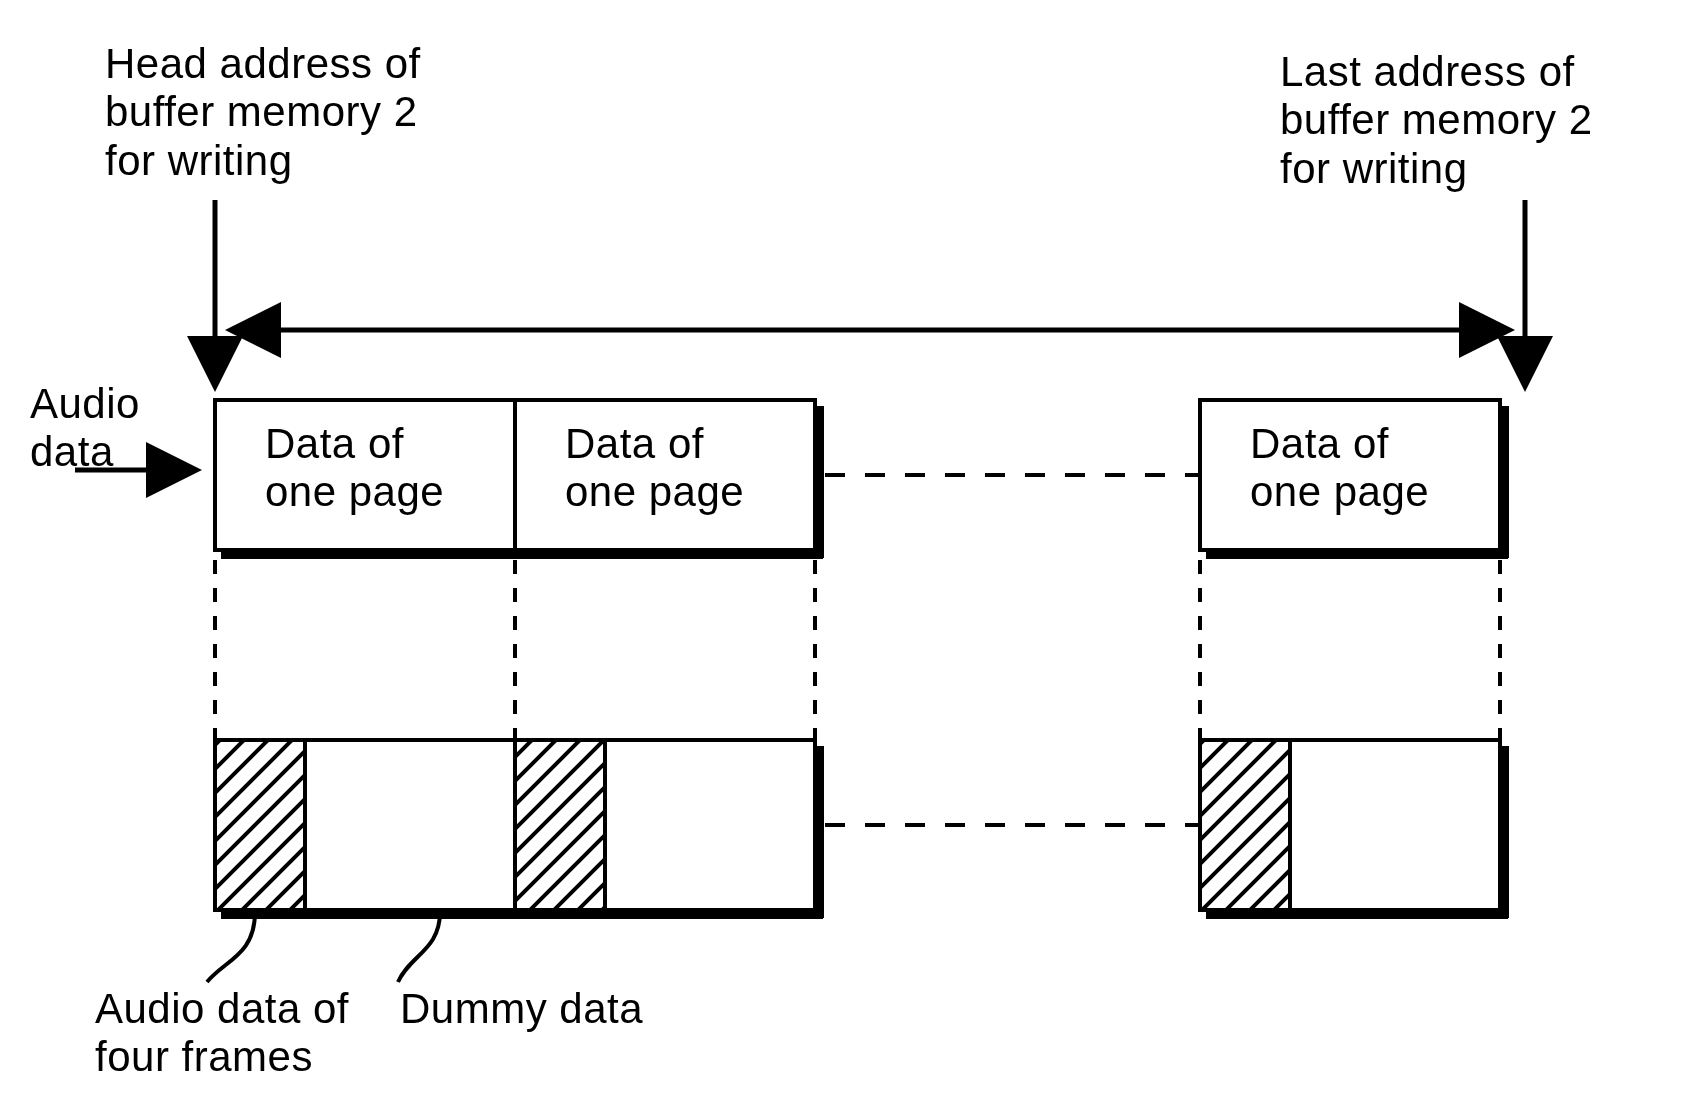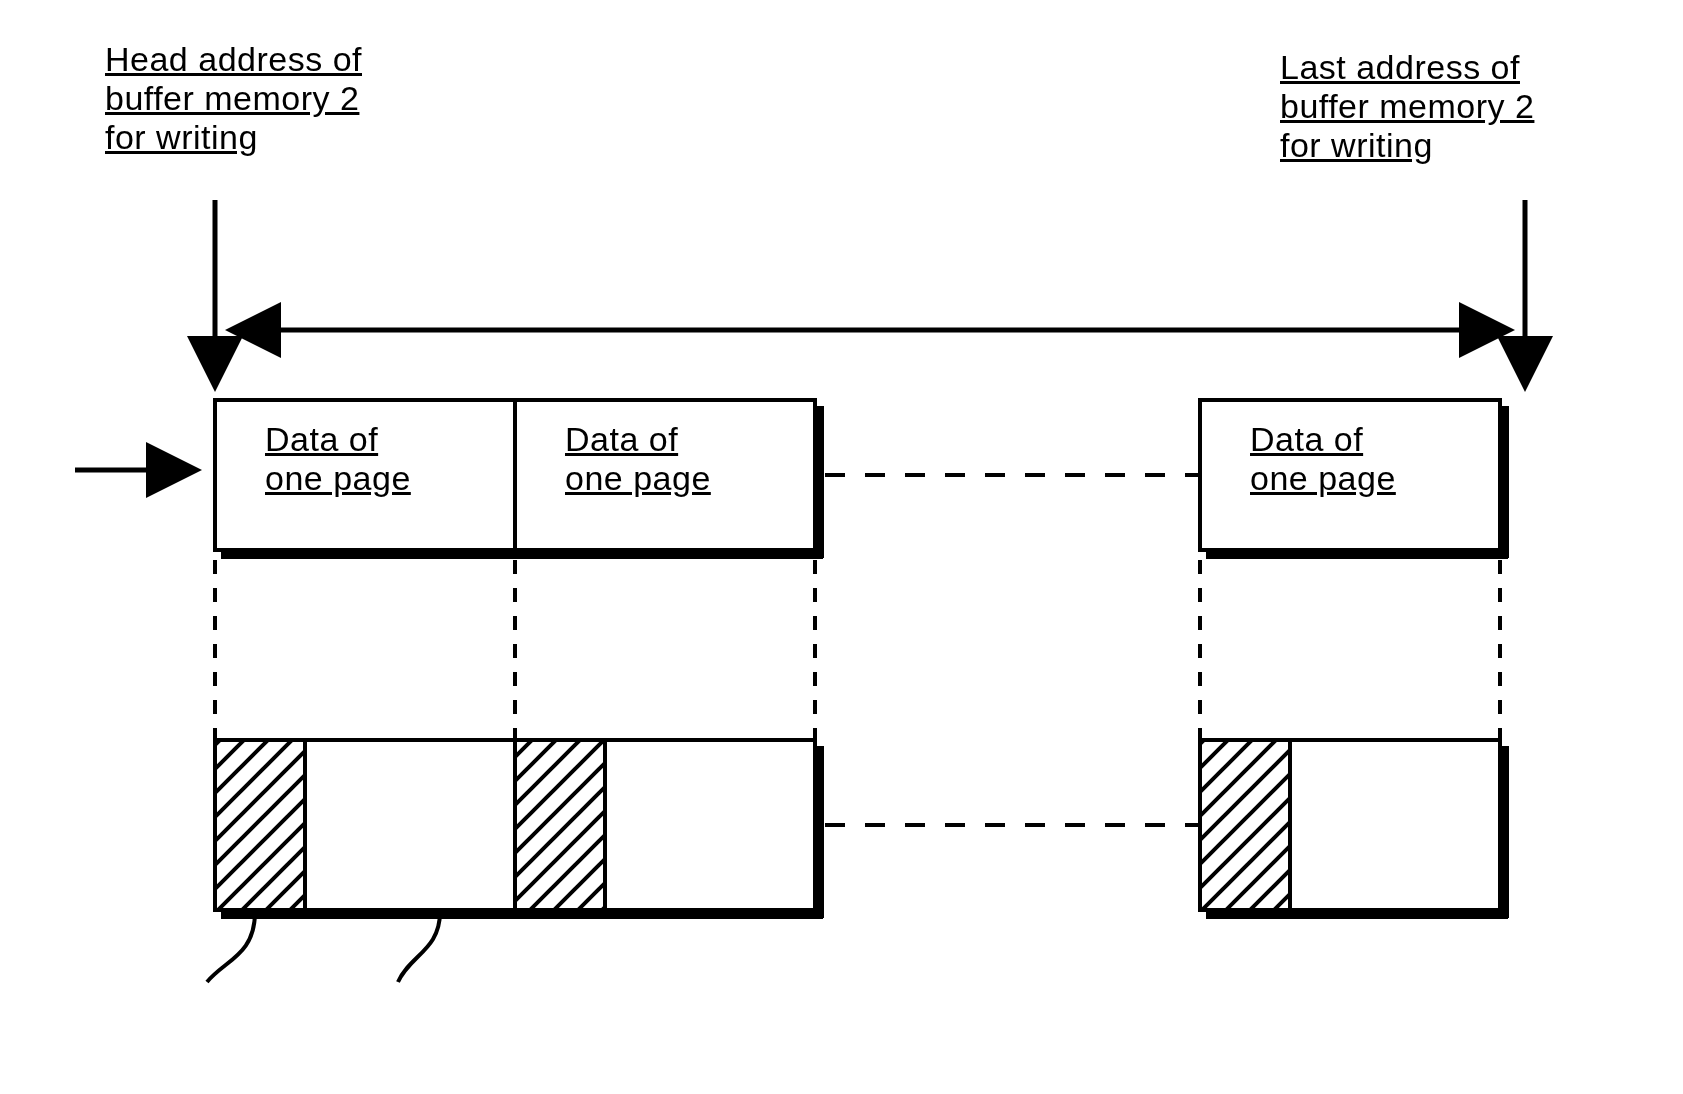--- a/index.html
+++ b/index.html
@@ -10,25 +10,24 @@
   }
   #stage {
     position: relative;
     width: 1683px;
     height: 1094px;
     background: #fff;
   }
   .label {
     position: absolute;
     color: #000;
-    font-size: 34px;
+    font-size: 42px;
     line-height: 1.15;
     white-space: pre;
     letter-spacing: 0.5px;
-    text-decoration: underline;
   }
 </style>
 </head>
 <body>
 
 <div id="stage">
 
   <svg width="1683" height="1094" viewBox="0 0 1683 1094" style="position:absolute;left:0;top:0">
     <defs>
       <pattern id="hatch" patternUnits="userSpaceOnUse" width="24" height="24">
@@ -86,23 +85,28 @@
 
   <div class="label" style="left:105px; top:40px;">Head address of
 buffer memory 2
 for writing</div>
 
   <div class="label" style="left:1280px; top:48px;">Last address of
 buffer memory 2
 for writing</div>
 
 
+  <div class="label" style="left:30px; top:380px;">Audio
+data</div>
 
   <div class="label" style="left:265px; top:420px;">Data of
 one page</div>
   <div class="label" style="left:565px; top:420px;">Data of
 one page</div>
   <div class="label" style="left:1250px; top:420px;">Data of
 one page</div>
 
+  <div class="label" style="left:95px; top:985px;">Audio data of
+four frames</div>
 
+  <div class="label" style="left:400px; top:985px;">Dummy data</div>
 
 </div>
 
 </body></html>

